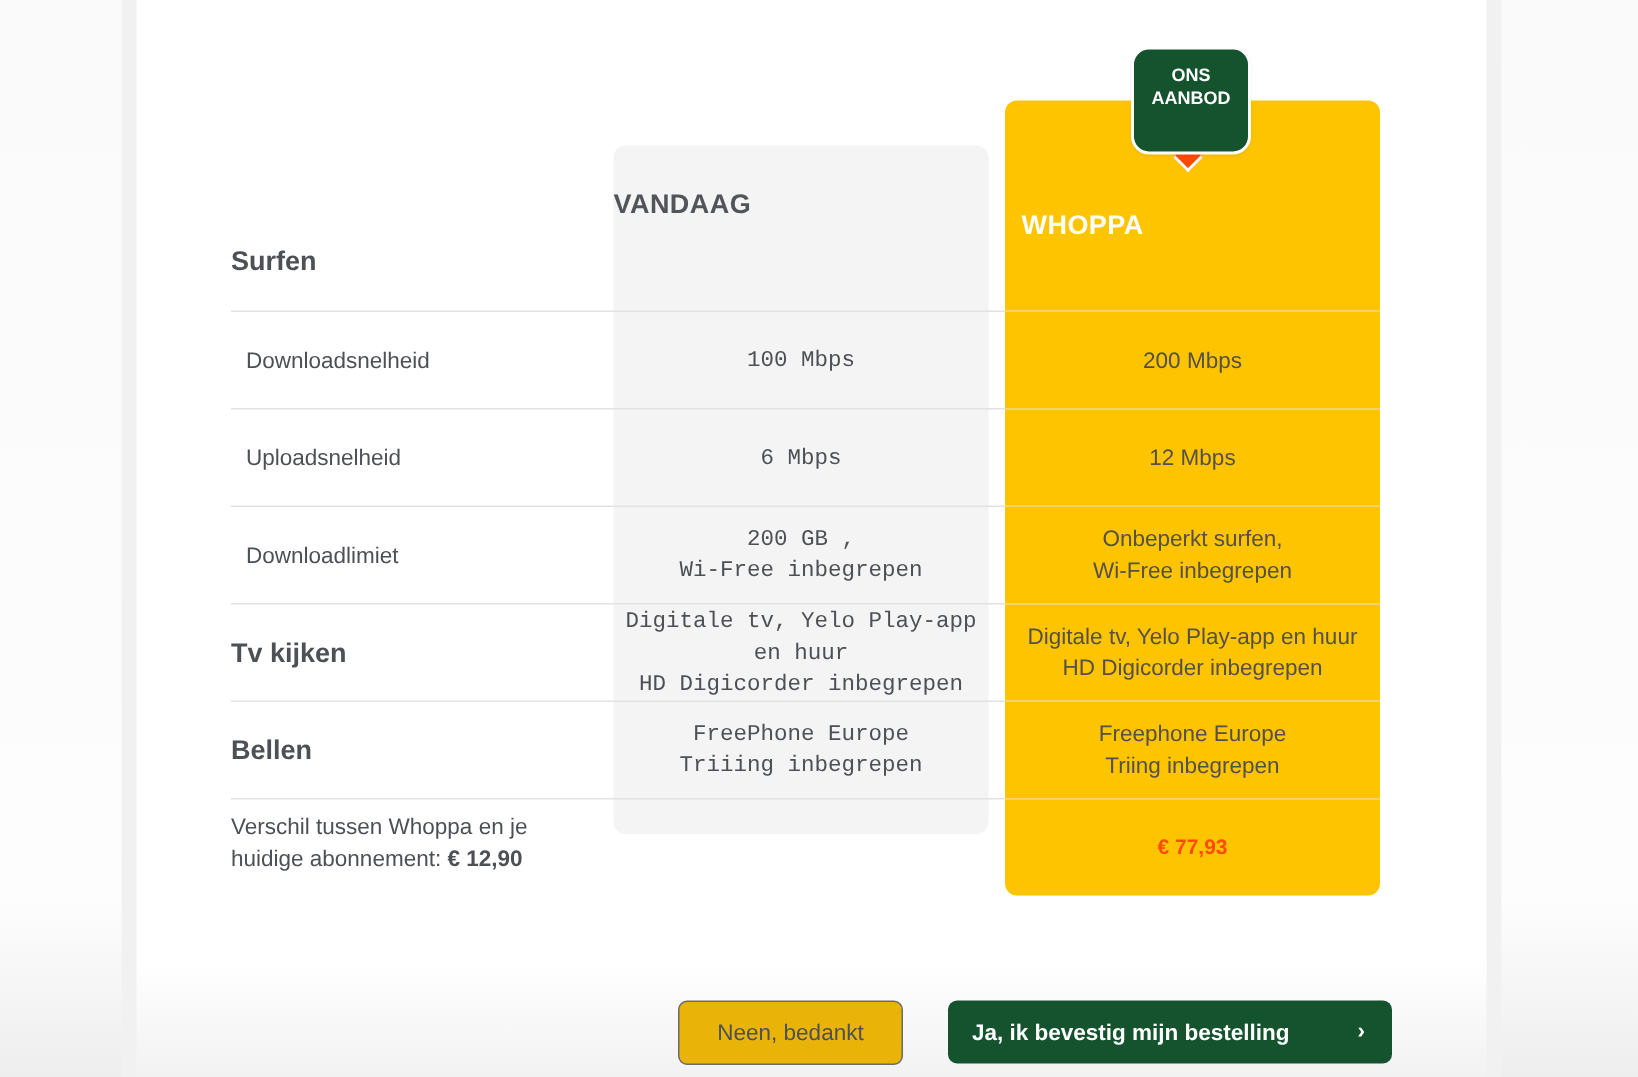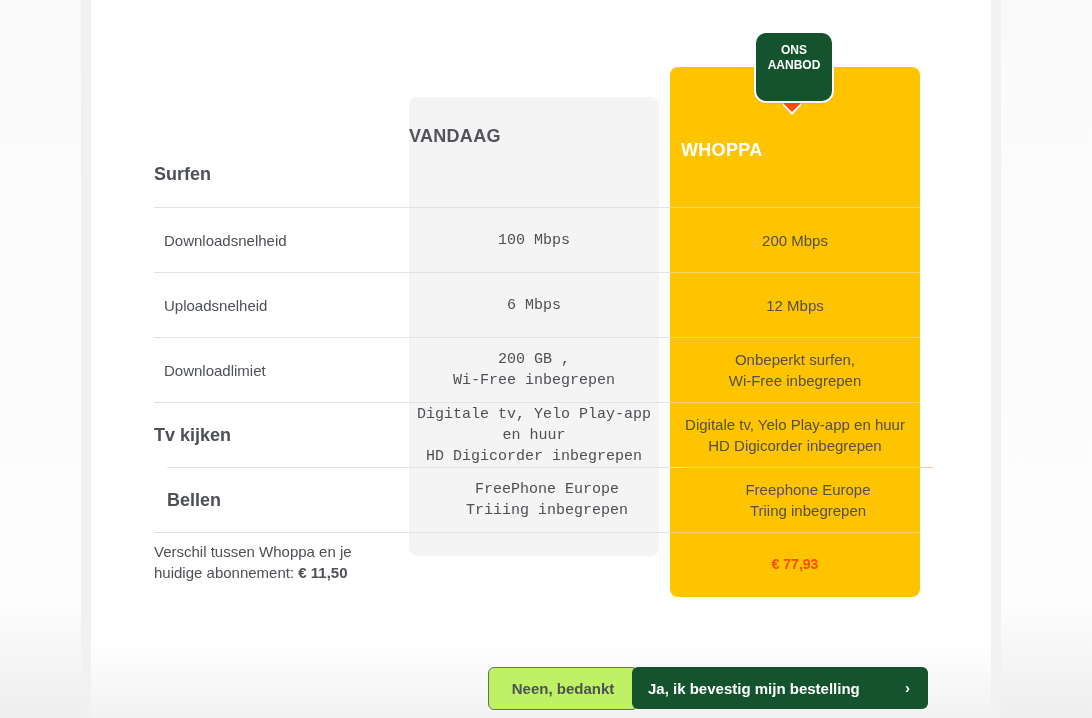--- a/index.html
+++ b/index.html
@@ -96,23 +96,23 @@
       font-size: 15px; line-height: 21px; color: #4d5055;
     }
     .diff-text b { font-weight: 900; color: #4d5055; }
     .price {
       position: absolute; left: 670px; top: 556px; width: 250px; text-align: center;
       font-weight: 700; font-size: 14px; color: #ff4b00;
     }
 
     
     .btn-no {
-      position: absolute; left: 488px; top: 667px; width: 150px; height: 43px;
-      border: 1px solid #6a6a6a; border-radius: 6px; background: #bef264;
-      font-weight: 700; font-size: 15px; color: #4d5055;
+      position: absolute; left: 452px; top: 667px; width: 150px; height: 43px;
+      border: 1px solid #6a6a6a; border-radius: 6px; background: #eab308;
+      font-weight: 400; font-size: 15px; color: #4d5055;
       display: flex; align-items: center; justify-content: center;
       cursor: pointer;
     }
     .btn-yes {
       position: absolute; left: 632px; top: 667px; width: 296px; height: 42px;
       border-radius: 6px; background: #14532d;
       font-weight: 900; font-size: 15px; color: #fff;
       display: flex; align-items: center; padding-left: 16px;
       cursor: pointer;
     }
@@ -190,21 +190,21 @@
     </div>
   </div>
   <div class="cell whoppa">
     <div>
       <span class="line">Digitale tv, Yelo Play-app en huur</span>
       <span class="line">HD Digicorder inbegrepen</span>
     </div>
   </div>
 </div>
 
-<div class="row" style="top:467px;margin-left:13px;">
+<div class="row" style="top:467px;">
   <div class="row-divider-whoppa"></div>
   <div class="label main">Bellen</div>
   <div class="cell today">
     <div>
       <span class="line">FreePhone Europe</span>
       <span class="line">Triiing inbegrepen</span>
     </div>
   </div>
   <div class="cell whoppa">
     <div>
@@ -214,21 +214,21 @@
   </div>
 </div>
 
 <div class="row-footer">
   <div class="row-divider-whoppa"></div>
 </div>
 
 <div class="diff-text">
   <span>Verschil tussen Whoppa en je</span><br>
   <span>huidige abonnement:</span>
-  <b>€ 11,50</b>
+  <b>€ 12,90</b>
 </div>
 
 <div class="price">€ 77,93</div>
 
 <div class="btn-no">
   <span>Neen, bedankt</span>
 </div>
 
 <div class="btn-yes">
   <span>Ja, ik bevestig mijn bestelling</span>

